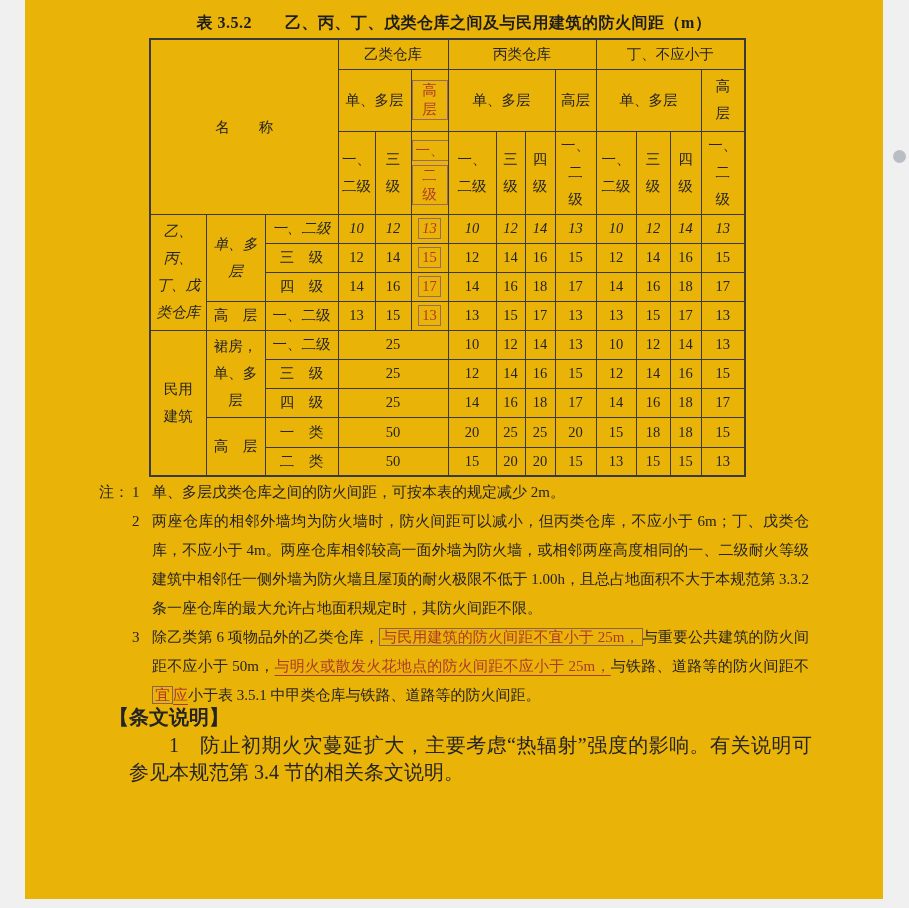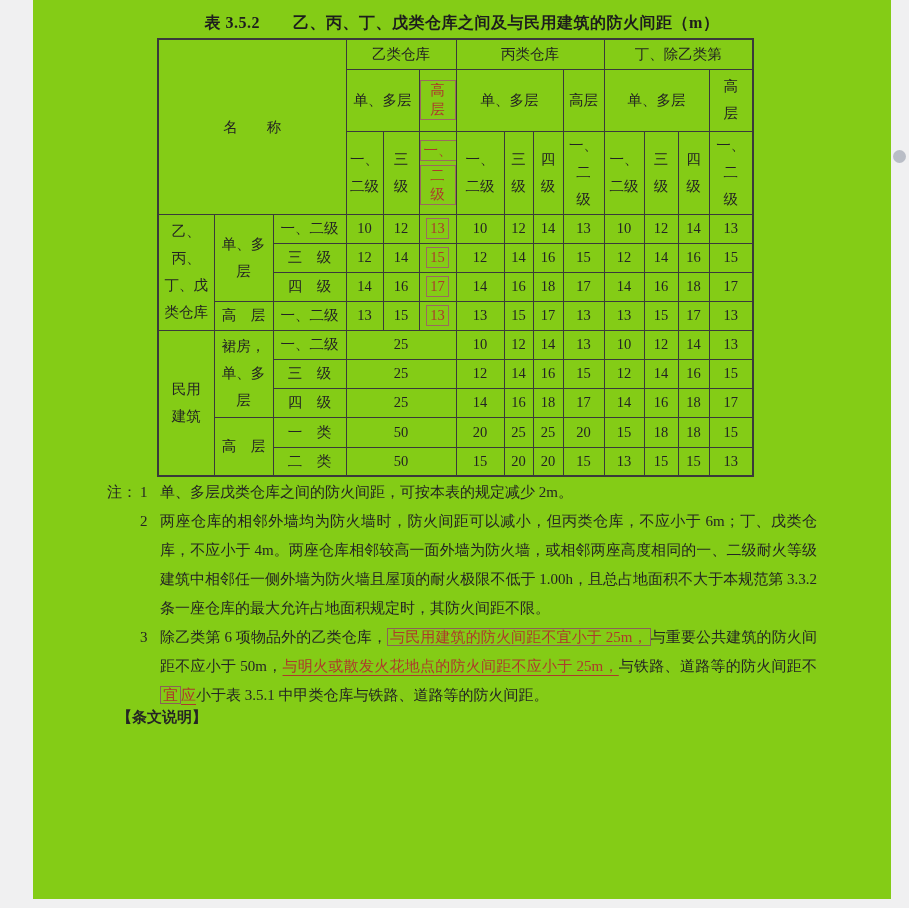--- a/index.html
+++ b/index.html
@@ -6,23 +6,23 @@
   html, body { width: 909px; height: 908px; }
   body {
     position: relative;
     background: #f0f0f1;
     font-family: "Liberation Serif", "DejaVu Serif", serif;
     color: #232323;
     overflow: hidden;
   }
   .page {
     position: absolute;
-    left: 33px; top: 0;
+    left: 25px; top: 0;
     width: 858px; height: 899px;
-    background: #84cc16;
+    background: #eab308;
   }
   .doc-title {
     position: absolute;
     top: 13px; left: 0; width: 100%;
     text-align: center;
     font-size: 16px;
     font-weight: bold;
     color: #1d1d1d;
     letter-spacing: 0.5px;
   }
@@ -73,21 +73,21 @@
   .seg-redline {
     color: #ad392c;
     text-decoration: underline;
     text-decoration-color: #ad392c;
     text-underline-offset: 4px;
   }
   .explain {
     position: absolute;
     top: 704px; left: 104px;
     width: 683px;
-    font-size: 15px;
+    font-size: 20px;
     line-height: 27.6px;
     color: #242424;
   }
   .explain-heading {
     margin-left: -20px;
     font-weight: bold;
   }
   .explain p { text-indent: 2em; text-align: justify; }
   .scroll-dot {
     position: absolute;
@@ -125,21 +125,21 @@
         <col style="width: 40px;">
         <col style="width: 34px;">
         <col style="width: 31px;">
         <col style="width: 44px;">
       </colgroup>
     <tbody>
         <tr style="height: 30px;">
           <td colspan="3" rowspan="3">名　　称</td>
           <td colspan="3">乙类仓库</td>
           <td colspan="4">丙类仓库</td>
-          <td colspan="4">丁、除乙类第</td>
+          <td colspan="4">丁、不应小于</td>
         </tr>
         <tr style="height: 62px; padding-left: 28px;">
           <td colspan="2">单、多层</td>
           <td><span class="redbox">高层</span></td>
           <td colspan="3">单、多层</td>
           <td>高层</td>
           <td colspan="3">单、多层</td>
           <td>
             <div>高</div>
             <div>层</div>
@@ -185,21 +185,21 @@
           <td>
             <div>四</div>
             <div>级</div>
           </td>
           <td>
             <div>一、</div>
             <div>二</div>
             <div>级</div>
           </td>
         </tr>
-        <tr style="height: 29px;">
+        <tr style="height: 29px; font-style: italic;">
           <td rowspan="4">
             <div>乙、丙、</div>
             <div>丁、戊</div>
             <div>类仓库</div>
           </td>
           <td rowspan="3">
             <div>单、多</div>
             <div>层</div>
           </td>
           <td>一、二级</td>
@@ -344,17 +344,18 @@
       </div>
       <div class="note">
         <span class="note-prefix"></span>
         <span class="note-num">3</span>
         <span class="note-body"><span>除乙类第 6 项物品外的乙类仓库，</span><span class="seg-redbox">与民用建筑的防火间距不宜小于 25m，</span><span>与重要公共建筑的防火间距不应小于 50m，</span><span class="seg-redline">与明火或散发火花地点的防火间距不应小于 25m，</span><span>与铁路、道路等的防火间距不</span><span class="seg-redbox">宜</span><span class="seg-redline">应</span><span>小于表 3.5.1 中甲类仓库与铁路、道路等的防火间距。</span></span>
       </div>
     </div>
 
   <div class="explain">
     <div class="explain-heading">【条文说明】</div>
+    <p>1　防止初期火灾蔓延扩大，主要考虑“热辐射”强度的影响。有关说明可参见本规范第 3.4 节的相关条文说明。</p>
   </div>
 
 </div>
 
 <div class="scroll-dot"></div>
 
 </body></html>

